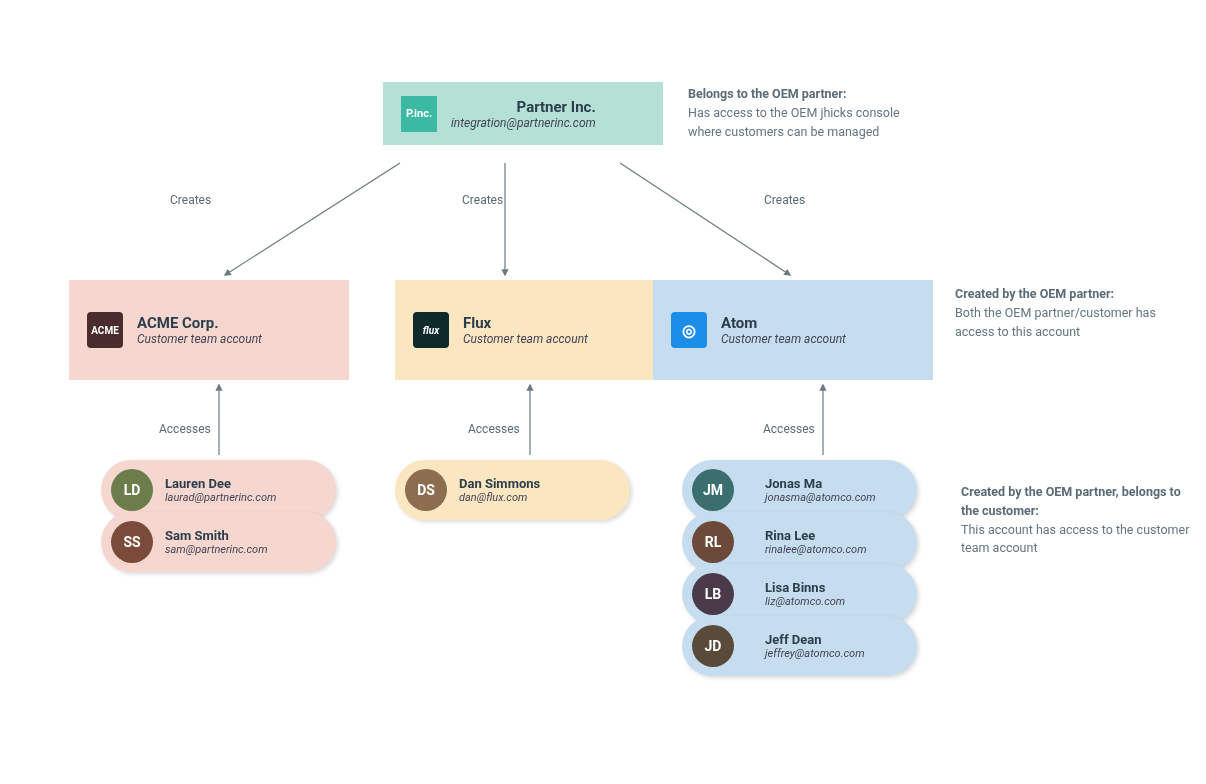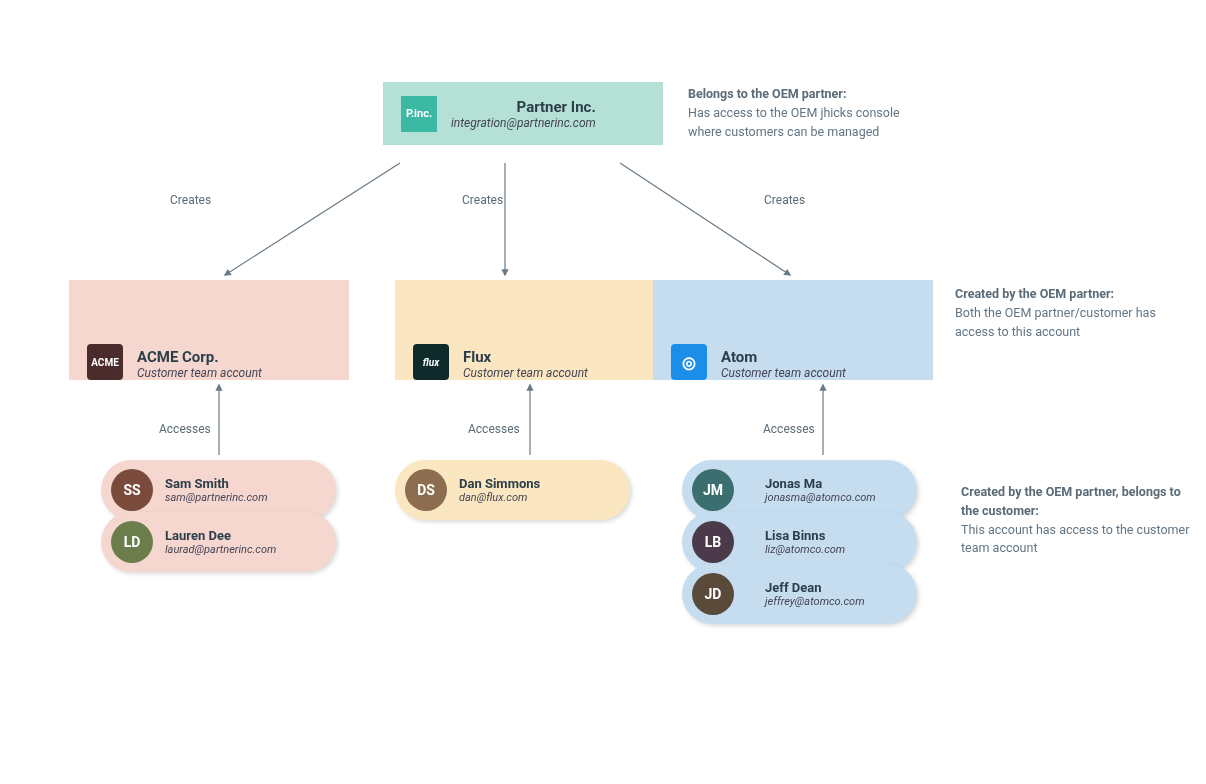--- a/index.html
+++ b/index.html
@@ -38,21 +38,21 @@
   }
   .partner-name { font-weight: 700; font-size: 15px; color: #2c3e4a; }
   .partner-email { font-style: italic; font-size: 12px; color: #445; }
 
   .customer-box {
     position: absolute;
     top: 280px;
     width: 280px;
     height: 100px;
     display: flex;
-    align-items: flex-end;
+    align-items: center;
     padding: 0 18px;
   }
   .customer-box.acme { left: 69px; background: #f6d7cf; }
   .customer-box.flux { left: 361px; background: #fbe6c2; margin-left: 34px; }
   .customer-box.atom { left: 653px; background: #c6ddf0; }
   .cust-logo {
     width: 36px; height: 36px; border-radius: 4px; margin-right: 14px; flex-shrink:0;
     display: flex; align-items:center; justify-content:center; font-size:10px; font-weight:700; color:#fff;
   }
   .acme .cust-logo { background: #4a2c2c; }
@@ -188,52 +188,59 @@
 <div class="customer-box atom">
   <div class="cust-logo">◎</div>
   <div>
     <div class="cust-name">Atom</div>
     <div class="cust-sub">Customer team account</div>
   </div>
 </div>
 
 <div class="user-stack stack-1">
     <div class="user-pill">
+      <div class="avatar" style="background: rgb(107, 125, 74);">LD</div>
+      <div>
+        <div class="user-name">Lauren Dee</div>
+        <div class="user-email">laurad@partnerinc.com</div>
+      </div>
+    </div>
+    <div class="user-pill">
       <div class="avatar" style="background: rgb(122, 75, 58);">SS</div>
       <div>
         <div class="user-name">Sam Smith</div>
         <div class="user-email">sam@partnerinc.com</div>
       </div>
     </div>
-    <div class="user-pill">
-      <div class="avatar" style="background: rgb(107, 125, 74);">LD</div>
-      <div>
-        <div class="user-name">Lauren Dee</div>
-        <div class="user-email">laurad@partnerinc.com</div>
-      </div>
-    </div>
   </div>
 <div class="user-stack stack-2">
     <div class="user-pill">
       <div class="avatar" style="background: rgb(140, 109, 79);">DS</div>
       <div>
         <div class="user-name">Dan Simmons</div>
         <div class="user-email">dan@flux.com</div>
       </div>
     </div>
   </div>
 <div class="user-stack stack-3">
     <div class="user-pill">
       <div class="avatar" style="background: rgb(59, 111, 111);">JM</div>
       <div>
         <div class="user-name">Jonas Ma</div>
         <div class="user-email">jonasma@atomco.com</div>
       </div>
     </div>
     <div class="user-pill">
+      <div class="avatar" style="background: rgb(107, 74, 58);">RL</div>
+      <div>
+        <div class="user-name">Rina Lee</div>
+        <div class="user-email">rinalee@atomco.com</div>
+      </div>
+    </div>
+    <div class="user-pill">
       <div class="avatar" style="background: rgb(74, 58, 74);">LB</div>
       <div>
         <div class="user-name">Lisa Binns</div>
         <div class="user-email">liz@atomco.com</div>
       </div>
     </div>
     <div class="user-pill">
       <div class="avatar" style="background: rgb(90, 74, 58);">JD</div>
       <div>
         <div class="user-name">Jeff Dean</div>

